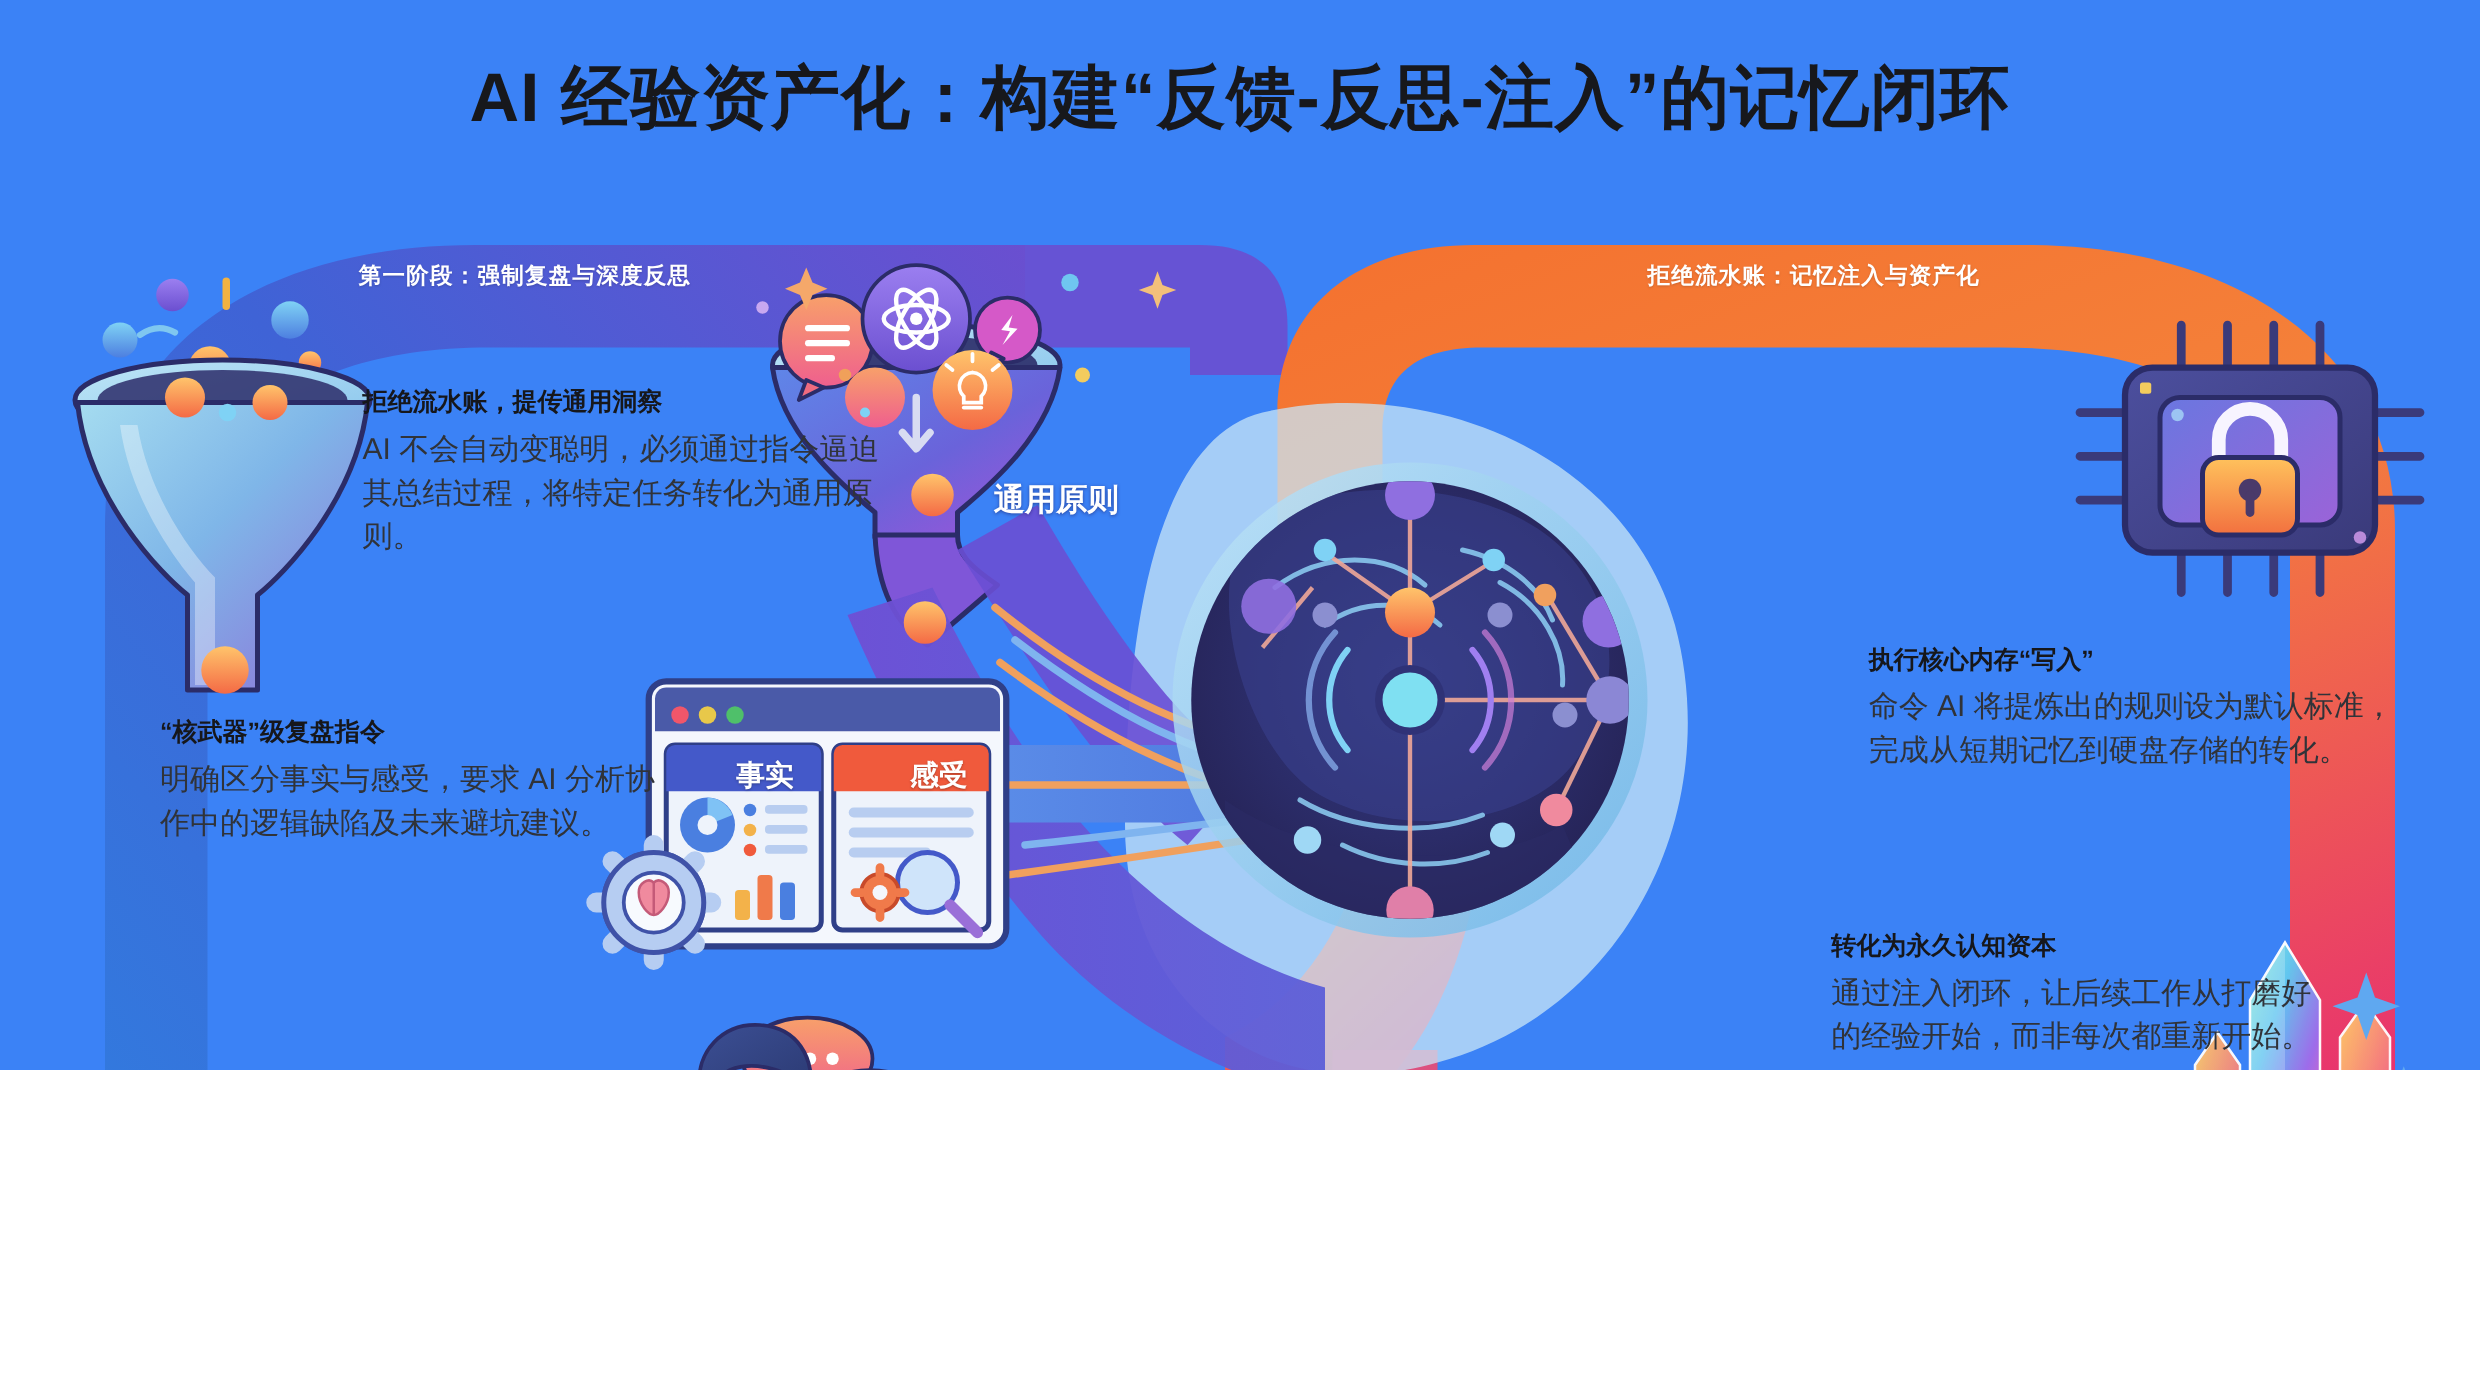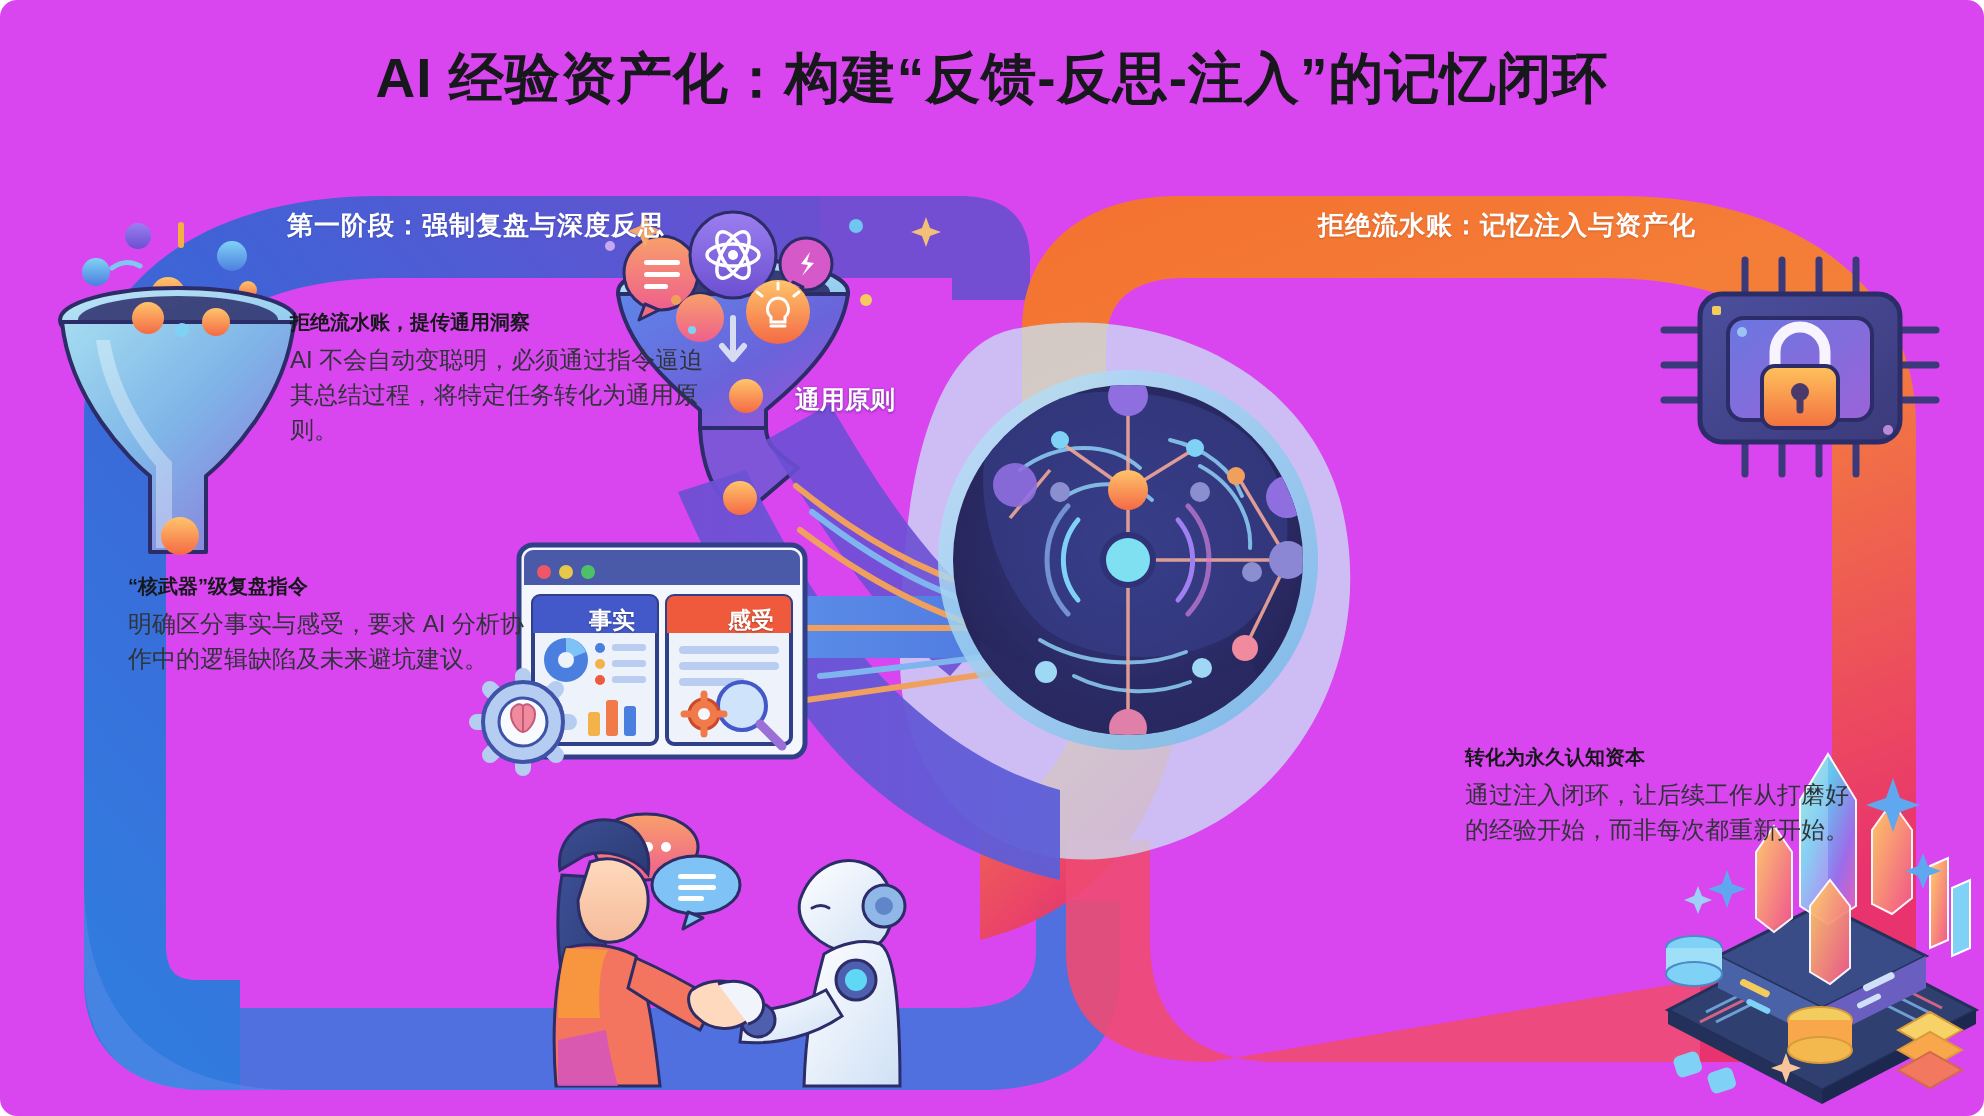--- a/index.html
+++ b/index.html
@@ -4,45 +4,44 @@
 <style>
   * { box-sizing: border-box; margin: 0; padding: 0; }
   html, body {
     width: 1984px; height: 1116px;
     background: #ffffff;
     font-family: "Liberation Sans", "DejaVu Sans", sans-serif;
     overflow: hidden;
   }
   #stage {
     position: relative;
-    width: 1984px; height: 1116px;
-    background: #d946ef;
+    width: 1984px; height: 856px;
+    background: #3b82f6;
     overflow: hidden;
-    border-radius: 17px;
   }
 
   
   #title {
     position: absolute;
     top: 42px; left: 0; right: 0;
     text-align: center;
     font-size: 55px;
     font-weight: 800;
     letter-spacing: 1px;
     color: #17181c;
     white-space: nowrap;
   }
 
   
   #art { position: absolute; inset: 0; width: 1984px; height: 1116px; }
 
   
   .stage-label {
     position: absolute;
-    font-size: 26px;
+    font-size: 18px;
     font-weight: 700;
     color: #ffffff;
     white-space: nowrap;
     letter-spacing: 1px;
     text-shadow: 0 1px 2px rgba(0,0,0,.18);
   }
   #stage1-label { top: 208px; left: 287px; }
   #stage2-label { top: 208px; left: 1318px; }
 
   
@@ -581,20 +580,24 @@
     <h3>拒绝流水账，提传通用洞察</h3>
     <p>AI 不会自动变聪明，必须通过指令逼迫其总结过程，将特定任务转化为通用原则。</p>
   </div>
 
   <div class="block" id="blk-2">
     <h3>“核武器”级复盘指令</h3>
     <p>明确区分事实与感受，要求 AI 分析协作中的逻辑缺陷及未来避坑建议。</p>
   </div>
 
 
+  <div class="block" id="blk-4">
+    <h3>执行核心内存“写入”</h3>
+    <p>命令 AI 将提炼出的规则设为默认标准，完成从短期记忆到硬盘存储的转化。</p>
+  </div>
 
   <div class="block" id="blk-5">
     <h3>转化为永久认知资本</h3>
     <p>通过注入闭环，让后续工作从打磨好的经验开始，而非每次都重新开始。</p>
   </div>
 
   <div id="funnel-label">通用原则</div>
 
   <div class="tab-label" id="tab-fact">事实</div>
   <div class="tab-label" id="tab-feel">感受</div>

